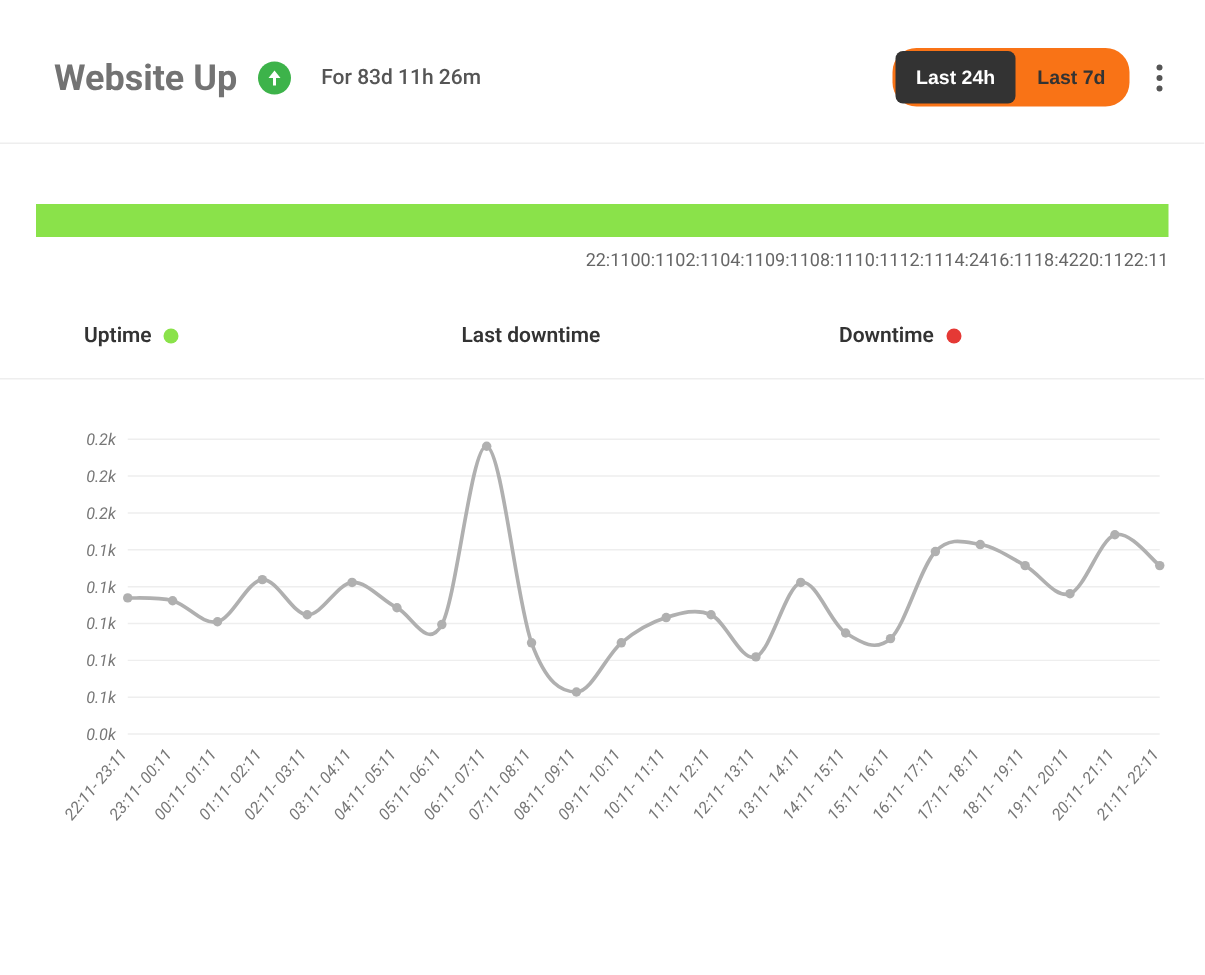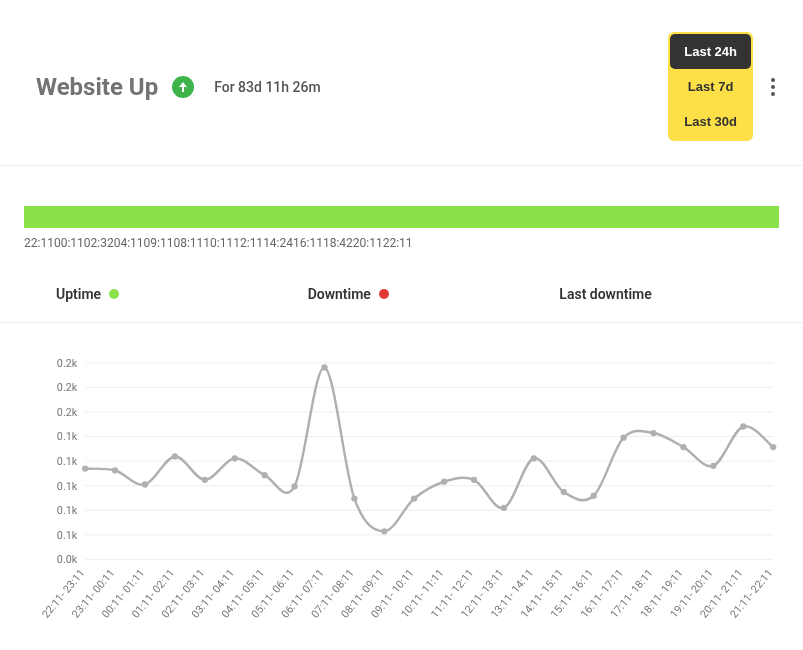--- a/index.html
+++ b/index.html
@@ -21,24 +21,23 @@
   .status-icon {
     width: 22px; height: 22px; border-radius: 50%;
     background: #3db34a;
     display: inline-flex; align-items: center; justify-content: center;
   }
   .status-icon svg { width: 12px; height: 12px; }
   .duration { font-size: 14px; color: #555; font-weight: 500; margin-left: 6px; }
   .header-right { display: flex; align-items: center; gap: 14px; }
   .range-group {
     display: inline-flex;
-    background: #fde047;
-    border-radius: 6px;
+    background: #f97316;
+    border-radius: 16px;
     padding: 2px;
-    flex-direction: column;
   }
   .range-btn {
     border: none;
     background: transparent;
     padding: 10px 14px;
     font-size: 13px;
     font-weight: 600;
     color: #333;
     border-radius: 5px;
     cursor: pointer;
@@ -51,39 +50,39 @@
   .more-icon span{ width:4px; height:4px; background:#555; border-radius:50%; display:block;}
 
   .timeline-sec { padding: 40px 24px 16px 24px; }
   .timeline-bar {
     height: 22px;
     background: #8ae24a;
     width: 100%;
   }
   .timeline-labels {
     display: flex;
-    justify-content: flex-start;
+    justify-content: flex-end;
     font-size: 12px;
     color: #666;
     margin-top: 8px;
   }
 
   .legend-row {
     display: flex;
     padding: 20px 24px;
     font-size: 14px;
     font-weight: 600;
     color: #333;
     border-bottom: 1px solid #eee;
   }
   .legend-item { display:flex; align-items:center; gap:8px; flex:1;margin-left:32px; }
   .dot-green{ width:10px; height:10px; border-radius:50%; background:#8ae24a; display:inline-block;}
   .dot-red{ width:10px; height:10px; border-radius:50%; background:#e53935; display:inline-block;}
 
-  .chart-wrap { padding: 30px 20px 20px 36px; }
+  .chart-wrap { padding: 30px 20px 20px 36px; font-style: italic; }
   .chart-svg { width: 100%; height: auto; }
   .y-tick { font-size: 11px; fill: #777; text-anchor: end; }
   .x-tick { font-size: 11px; fill: #777; text-anchor: end; }
   .grid-line { stroke: #eee; stroke-width: 1; }
   .data-line { stroke: #b0b0b0; stroke-width: 2.5; fill: none; }
   .data-dot { fill: #b0b0b0; }
 </style>
 </head>
 <body>
 
@@ -94,60 +93,59 @@
       <svg viewBox="0 0 12 12">
           <path d="M6 1 L10 6 L7 6 L7 11 L5 11 L5 6 L2 6 Z" fill="#fff"></path>
         </svg>
     </span>
     <span class="duration">For 83d 11h 26m</span>
   </div>
   <div class="header-right">
     <div class="range-group">
       <button class="range-btn active">Last 24h</button>
       <button class="range-btn">Last 7d</button>
-      <button class="range-btn">Last 30d</button>
     </div>
     <div class="more-icon">
       <span></span>
         <span></span>
         <span></span>
     </div>
   </div>
 </div>
 
 <div class="timeline-sec">
   <div class="timeline-bar"></div>
   <div class="timeline-labels" id="timeline-labels">
       <span>22:11</span>
       <span>00:11</span>
-      <span>02:32</span>
+      <span>02:11</span>
       <span>04:11</span>
       <span>09:11</span>
       <span>08:11</span>
       <span>10:11</span>
       <span>12:11</span>
       <span>14:24</span>
       <span>16:11</span>
       <span>18:42</span>
       <span>20:11</span>
       <span>22:11</span>
     </div>
 </div>
 
 <div class="legend-row">
   <div class="legend-item">
     <span>Uptime</span>
     <span class="dot-green"></span>
   </div>
   <div class="legend-item">
+    <span>Last downtime</span>
+  </div>
+  <div class="legend-item">
     <span>Downtime</span>
     <span class="dot-red"></span>
-  </div>
-  <div class="legend-item">
-    <span>Last downtime</span>
   </div>
 </div>
 
 <div class="chart-wrap">
   <svg class="chart-svg" id="chart-svg" viewBox="0 0 760 300">
       <line x1="50" x2="750" y1="10" y2="10" class="grid-line"></line>
       <text x="42" y="14" class="y-tick">0.2k</text>
       <line x1="50" x2="750" y1="35" y2="35" class="grid-line"></line>
       <text x="42" y="39" class="y-tick">0.2k</text>
       <line x1="50" x2="750" y1="60" y2="60" class="grid-line"></line>

